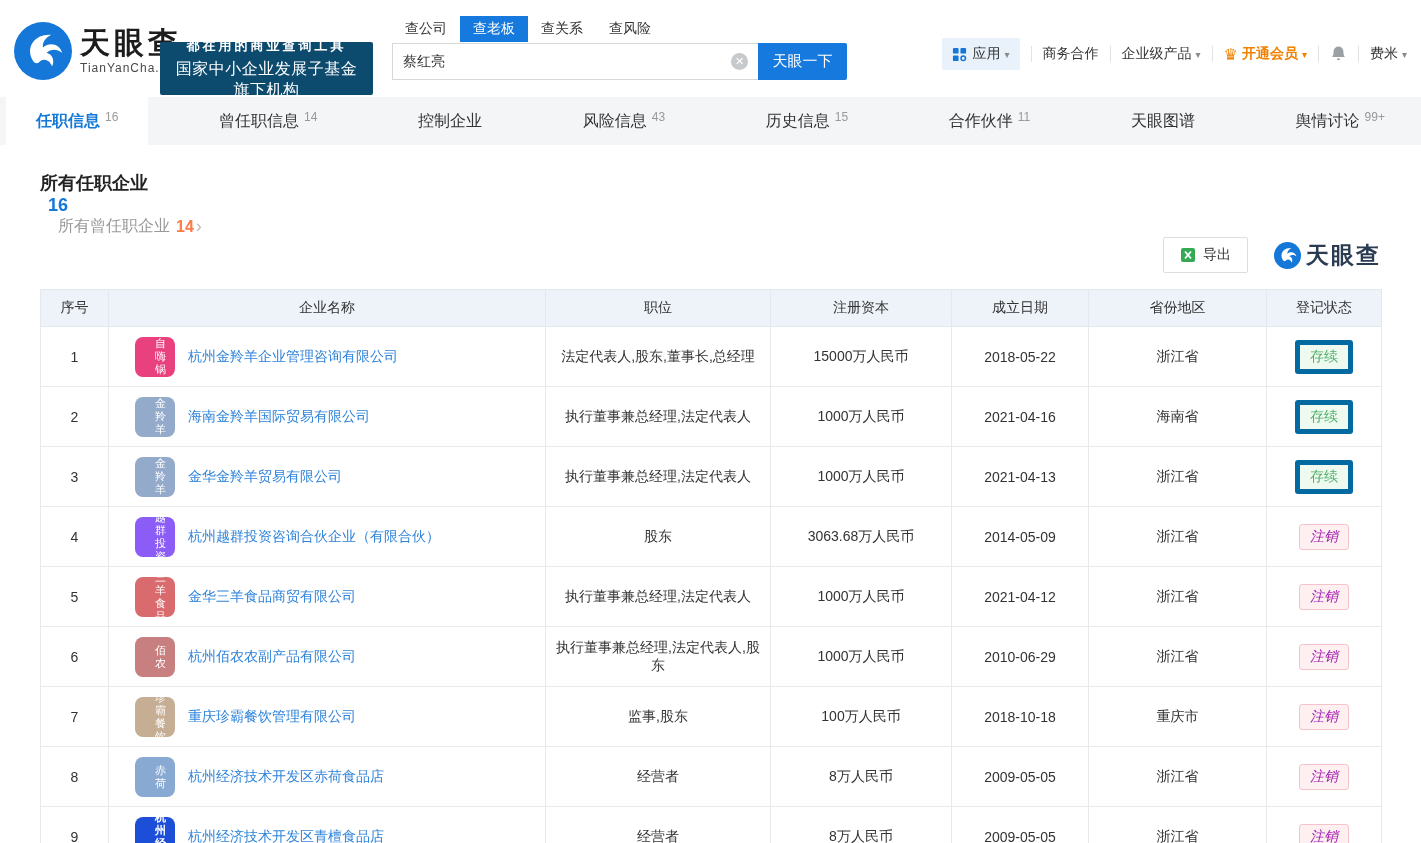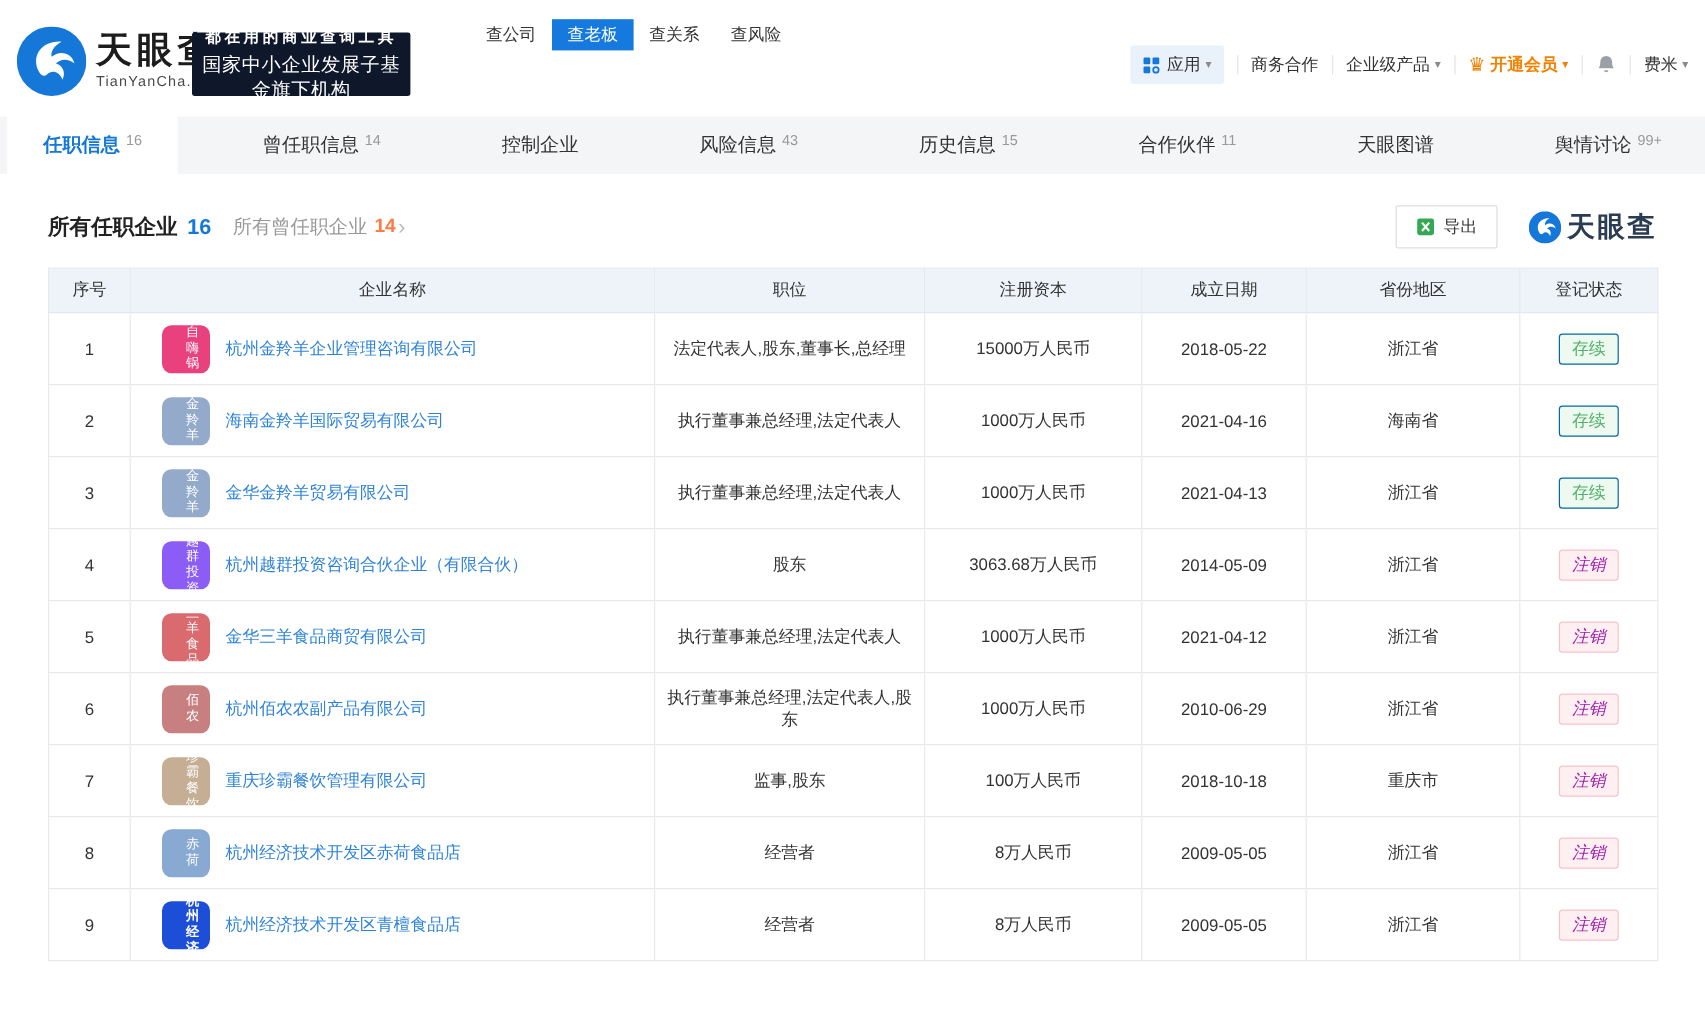--- a/index.html
+++ b/index.html
@@ -7,21 +7,21 @@
     font-family:"Liberation Sans","DejaVu Sans",sans-serif; color:#333; }
 
   
   .header { position:relative; height:97px; background:#fff; }
   .brand { position:absolute; left:14px; top:22px; display:flex; align-items:center; cursor:pointer; }
   .brand .swirl { width:58px; height:58px; }
   .brand-txt { margin-left:8px; }
   .brand-name { font-size:30px; font-weight:bold; color:#1c1c1c; letter-spacing:4px; line-height:32px; }
   .brand-domain { font-size:12px; color:#4a4a4a; letter-spacing:1px; margin-top:2px; }
 
-  .slogan { position:absolute; left:160px; top:27px; width:182px; height:53px; background:#0f172a;
+  .slogan { position:absolute; left:160px; top:42px; width:213px; height:53px; background:#0c4a6e;
     color:#fff; border-radius:2px; display:flex; flex-direction:column; justify-content:center; padding:0 8px; text-align:center; }
   .slogan .l1 { font-size:13px; font-weight:bold; letter-spacing:3px; }
   .slogan .l2 { font-size:16px; margin-top:4px; letter-spacing:.5px; }
 
   .search { position:absolute; left:392px; top:16px; width:455px; }
   .search-tabs { display:flex; align-items:flex-start; height:27px; }
   .search-tab { font-size:14px; color:#333; padding:4px 13px; cursor:pointer; }
   .search-tab.active { background:#1679dd; color:#fff; }
   .search-row { display:flex; height:37px; }
   .search-input-wrap { position:relative; flex:1; }
@@ -44,21 +44,21 @@
   .bell svg { width:17px; height:18px; display:block; }
 
   
   .tabbar { height:48px; background:#f3f5f7; display:flex; justify-content:space-between; padding:0 6px; }
   .nav-tab { display:flex; align-items:center; padding:0 30px; font-size:16px; color:#333; cursor:pointer; white-space:nowrap; }
   .nav-tab.active { background:#fff; color:#1478d8; font-weight:bold; }
   .nav-tab .cnt { font-size:12px; color:#999; margin-left:5px; font-weight:normal; position:relative; top:-4px; }
 
   
   .content { padding:0 40px; }
-  .section-head { display:flex; align-items:center; margin:26px 0 16px; }
+  .section-head { display:flex; margin:26px 0 16px;flex-direction:column; }
   .sec-title { font-size:18px; font-weight:bold; color:#222; }
   .sec-title-count { font-size:18px; font-weight:bold; color:#1478d8; margin-left:8px; }
   .sec-link { margin-left:18px; font-size:16px; color:#999; cursor:pointer; display:flex; align-items:center; }
   .sec-link-count { color:#ff7a45; font-weight:bold; margin-left:6px; }
   .sec-link .chev { color:#bbb; margin-left:2px; font-size:18px; }
   .sec-right { margin-left:auto; display:flex; align-items:center; }
   .export-btn { display:flex; align-items:center; border:1px solid #ddd; border-radius:2px; background:#fff;
     height:36px; padding:0 16px; font-size:14px; color:#333; cursor:pointer; font-family:inherit; }
   .export-btn svg { width:16px; height:16px; margin-right:7px; }
   .watermark { display:flex; align-items:center; margin-left:26px; }
@@ -69,21 +69,21 @@
   table { width:100%; border-collapse:collapse; table-layout:fixed; border:1px solid #e9e9e9; }
   thead th { background:#edf3f9; font-size:14px; font-weight:normal; color:#333; height:37px;
     border:1px solid #e4e9ef; text-align:center; }
   td { border:1px solid #e9e9e9; font-size:14px; color:#333; text-align:center; padding:8px 10px; height:60px; }
   td.cell-company { text-align:left; }
   .company-wrap { display:flex; align-items:center; padding-left:16px; }
   .logo-box { width:40px; height:40px; border-radius:8px; color:#fff; display:flex; flex-direction:column;
     align-items:center; justify-content:center; font-size:11px; line-height:13px; flex:none; letter-spacing:1px;padding-left:20px; }
   .company-link { color:#2e83d9; margin-left:13px; cursor:pointer; }
   .badge { display:inline-block; font-size:14px; padding:3px 10px; border-radius:3px; cursor:default; }
-  .badge.active { color:#4fb06a; background:#eef9f0; border:1px solid #0369a1; }
+  .badge.active { color:#4fb06a; background:#eef9f0; border:5px solid #0369a1; }
   .badge.cancelled { color:#a21caf; background:#feeff1; border:1px solid #f5c4ca;font-style:italic; }
 </style>
 </head>
 <body>
 
 <div class="header">
   <div class="brand">
     <svg class="swirl" viewBox="0 0 64 64">
       <circle cx="32" cy="32" r="32" fill="#1577d8"></circle>
       <path fill="#fff" d="M20 41c-7-14 3-28 21-27-7 4-10 9-9 14 8-7 19-3 21 6-6-5-13-4-17 0 7 2 9 9 6 15-3-8-10-9-14-5-3 3-6 1-8-3z"></path>
@@ -99,20 +99,27 @@
     <div class="l2">国家中小企业发展子基金旗下机构</div>
   </div>
 
   <div class="search">
     <div class="search-tabs">
         <span class="search-tab">查公司</span>
         <span class="search-tab active">查老板</span>
         <span class="search-tab">查关系</span>
         <span class="search-tab">查风险</span>
       </div>
+    <div class="search-row">
+      <div class="search-input-wrap">
+        <input class="search-input" value="蔡红亮" style="">
+        <span class="clear-btn">✕</span>
+      </div>
+      <button class="search-btn">天眼一下</button>
+    </div>
   </div>
 
   <div class="hnav">
     <div class="apps-btn">
       <svg viewBox="0 0 16 16">
         <rect x="1" y="1" width="6" height="6" rx="1" fill="#1577d8"></rect>
         <rect x="9" y="1" width="6" height="6" rx="1" fill="#1577d8"></rect>
         <rect x="1" y="9" width="6" height="6" rx="1" fill="#1577d8"></rect>
         <circle cx="12" cy="12" r="2.4" fill="none" stroke="#1577d8" stroke-width="1.6"></circle>
       </svg>

